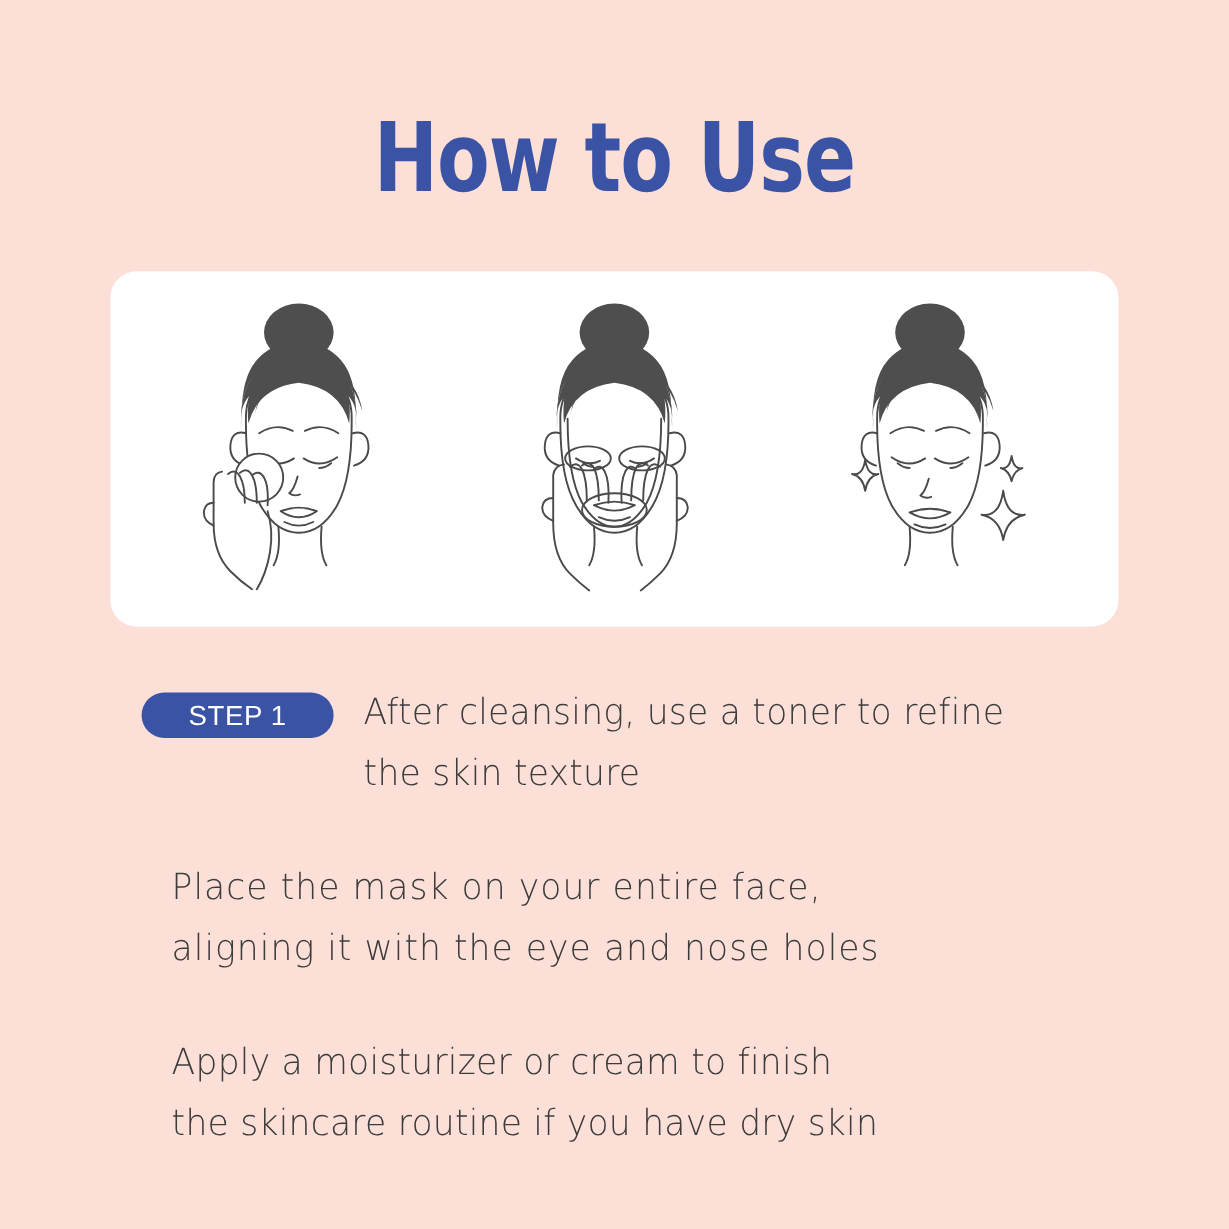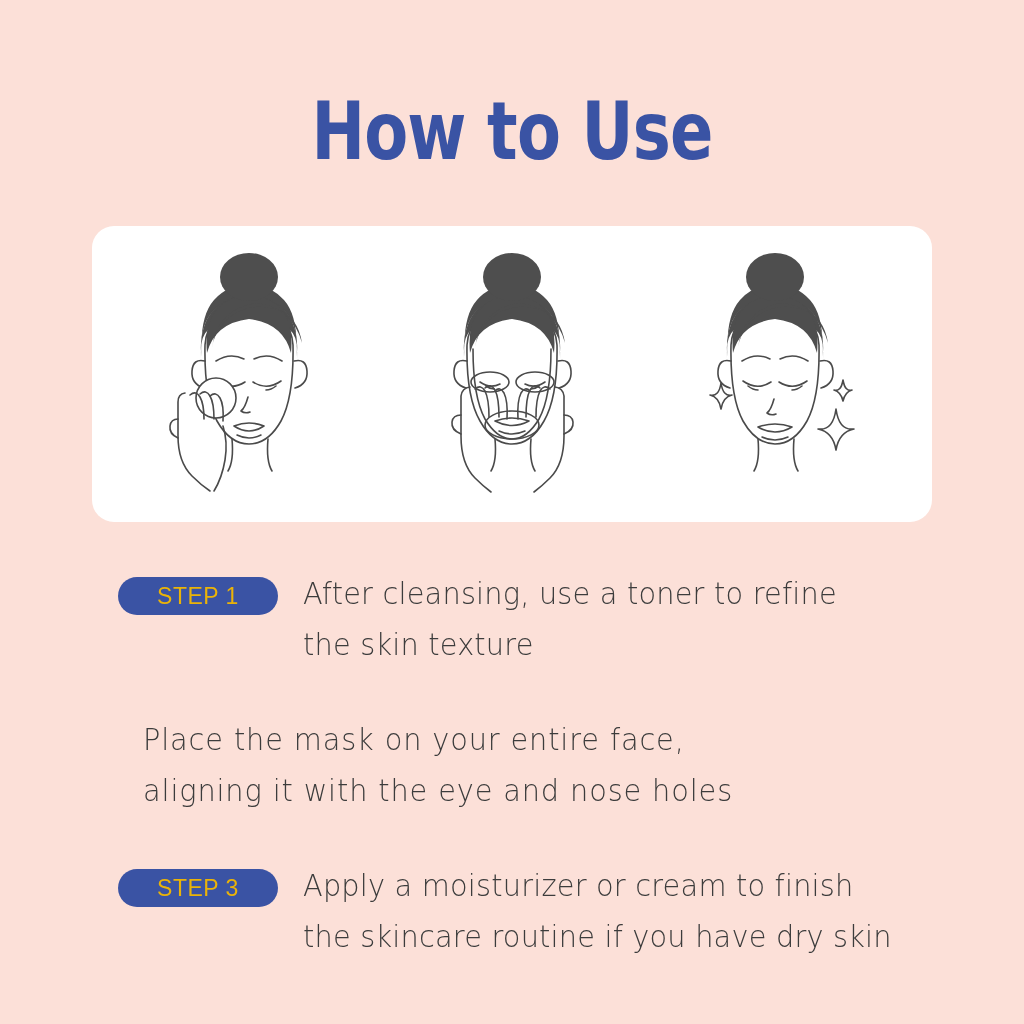--- a/index.html
+++ b/index.html
@@ -83,21 +83,21 @@
     margin-bottom: 44px;
   }
   .step:last-child { margin-bottom: 0; }
 
   .badge {
     flex: 0 0 auto;
     width: 160px;
     height: 38px;
     border-radius: 19px;
     background: #3a53a4;
-    color: #eab308;
+    color: #ffffff;
     font-family: "Liberation Sans", sans-serif;
     font-size: 23px;
     font-weight: 400;
     letter-spacing: 0.5px;
     display: flex;
     align-items: center;
     justify-content: center;
     margin-top: 9px;
     box-sizing: border-box;
   }
@@ -265,20 +265,19 @@
       <div class="step-text">After cleansing, use a toner to refine
 the skin texture</div>
     </div>
 
     <div class="step step-2">
       <div class="step-text">Place the mask on your entire face,
 aligning it with the eye and nose holes</div>
     </div>
 
     <div class="step step-3">
-      <div class="badge">STEP 3</div>
       <div class="step-text">Apply a moisturizer or cream to finish
 the skincare routine if you have dry skin</div>
     </div>
 
   </div>
 
 </div>
 
 </body></html>

